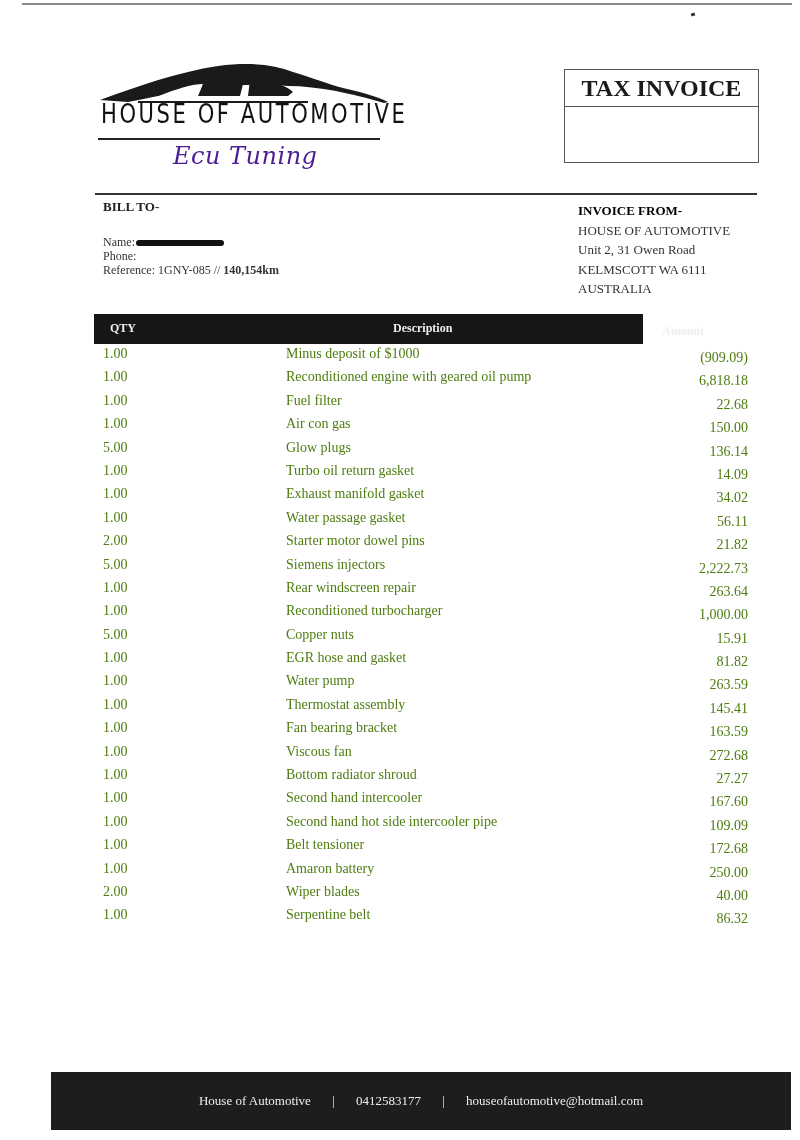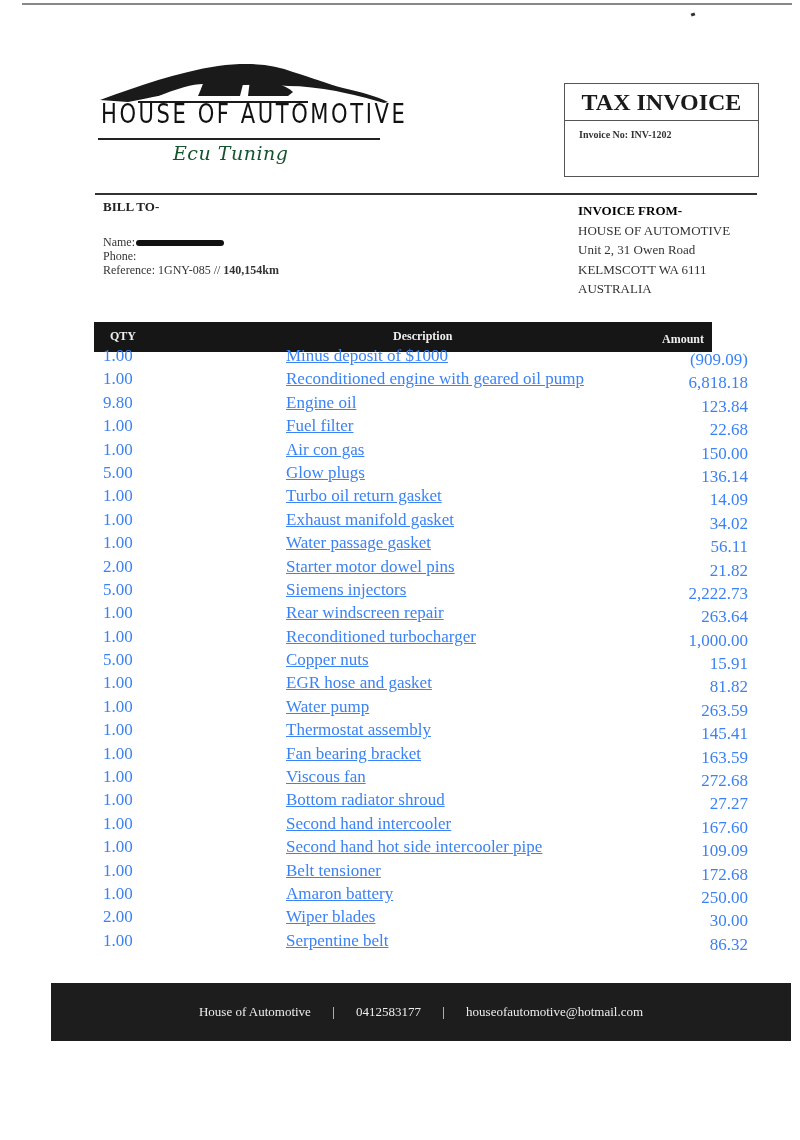--- a/index.html
+++ b/index.html
@@ -15,51 +15,51 @@
   .logo svg.car { position: absolute; left: 0; top: 0; }
   .brand {
     position: absolute; left: 3px; top: 40px;
     font-family: "DejaVu Sans", sans-serif; font-size: 27px; letter-spacing: 3.3px;
     color: #111; transform: scaleX(0.78); transform-origin: left top; white-space: nowrap;
     font-weight: normal;
   }
   .brand-underline { position: absolute; left: 0; top: 80px; width: 282px; height: 2px; background: #222; }
   .tagline {
     position: absolute; left: 75px; top: 84px; font-family: "DejaVu Serif", serif; font-style: italic;
-    font-size: 19px; color: #14532d; letter-spacing: 0.5px;
+    font-size: 24px; color: #4c1d95; letter-spacing: 0.5px;
   }
   .header-rule { position: absolute; left: 95px; top: 193px; width: 662px; height: 2px; background: #333; }
 
   
-  .inv-box { position: absolute; left: 564px; top: 83px; width: 193px; height: 92px; border: 1px solid #555; }
+  .inv-box { position: absolute; left: 564px; top: 69px; width: 193px; height: 92px; border: 1px solid #555; }
   .inv-title { height: 36px; border-bottom: 1px solid #555; text-align: center; font-size: 24px; font-weight: bold; line-height: 36px; color: #1a1a1a; }
   .inv-row { height: 27px; border-bottom: 1px solid #555; font-size: 10px; font-weight: bold; line-height: 27px; padding-left: 14px; color: #333; }
   .inv-row:last-child { border-bottom: none; }
 
   
   .bill { position: absolute; left: 103px; top: 200px; font-size: 12px; line-height: 14px; color: #333; }
   .bill .title { font-weight: bold; font-size: 13px; margin-bottom: 21px; color: #222; }
   .redact { display: inline-block; width: 88px; height: 6px; background: #111; border-radius: 4px; vertical-align: middle; margin-left: 1px; }
   .bold { font-weight: bold; }
 
   
   .from { position: absolute; left: 578px; top: 201px; font-size: 13px; line-height: 19.5px; color: #333; }
   .from .title { font-weight: bold; color: #000000; }
 
   
-  .thead { position: absolute; left: 94px; top: 314px; width: 618px; height: 30px; background: #161616; color: #eee; font-size: 12px; font-weight: bold; margin-top: 8px; }
+  .thead { position: absolute; left: 94px; top: 314px; width: 549px; height: 30px; background: #161616; color: #eee; font-size: 12px; font-weight: bold; }
   .thead span { position: absolute; top: 7px; }
   .rows { position: absolute; left: 94px; top: 344px; width: 662px; }
-  .row { position: relative; height: 23.4px; font-size: 17px; color: #3b82f6; }
+  .row { position: relative; height: 23.4px; font-size: 14px; color: #4d7c0f; }
   .row .qty { position: absolute; left: 9px; top: 2px; }
-  .row .desc { position: absolute; left: 192px; top: 2px; text-decoration: underline; }
+  .row .desc { position: absolute; left: 192px; top: 2px; }
   .row .amt { position: absolute; right: 8px; top: 6px; text-align: right; }
 
   
-  .footer { position: absolute; left: 51px; top: 983px; width: 740px; height: 58px; background: #1d1d1d; color: #eee; font-size: 13px; text-align: center; line-height: 58px; }
+  .footer { position: absolute; left: 51px; top: 1072px; width: 740px; height: 58px; background: #1d1d1d; color: #eee; font-size: 13px; text-align: center; line-height: 58px; }
   .footer .sep { margin: 0 18px; }
 </style>
 </head>
 <body>
 
 <div class="top-rule"></div>
 <div class="speck"></div>
 
 <div class="logo">
   <svg class="car" width="300" height="60" viewBox="0 0 300 60">
@@ -72,21 +72,20 @@
   </svg>
   <div class="brand">HOUSE OF AUTOMOTIVE</div>
   <div class="brand-underline"></div>
   <div class="tagline">Ecu Tuning</div>
 </div>
 
 <div class="header-rule"></div>
 
 <div class="inv-box">
   <div class="inv-title">TAX INVOICE</div>
-  <div class="inv-row">Invoice No: INV-1202</div>
 </div>
 
 <div class="bill">
   <div class="title">BILL TO-</div>
   <div>
     <span>Name:</span><span class="redact"></span>
   </div>
   <div>Phone:</div>
   <div>
     <span>Reference: 1GNY-085 // </span><span class="bold">140,154km</span>
@@ -112,25 +111,20 @@
       <span class="qty">1.00</span>
       <span class="desc">Minus deposit of $1000</span>
       <span class="amt">(909.09)</span>
     </div>
     <div class="row">
       <span class="qty">1.00</span>
       <span class="desc">Reconditioned engine with geared oil pump</span>
       <span class="amt">6,818.18</span>
     </div>
     <div class="row">
-      <span class="qty">9.80</span>
-      <span class="desc">Engine oil</span>
-      <span class="amt">123.84</span>
-    </div>
-    <div class="row">
       <span class="qty">1.00</span>
       <span class="desc">Fuel filter</span>
       <span class="amt">22.68</span>
     </div>
     <div class="row">
       <span class="qty">1.00</span>
       <span class="desc">Air con gas</span>
       <span class="amt">150.00</span>
     </div>
     <div class="row">
@@ -224,21 +218,21 @@
       <span class="amt">172.68</span>
     </div>
     <div class="row">
       <span class="qty">1.00</span>
       <span class="desc">Amaron battery</span>
       <span class="amt">250.00</span>
     </div>
     <div class="row">
       <span class="qty">2.00</span>
       <span class="desc">Wiper blades</span>
-      <span class="amt">30.00</span>
+      <span class="amt">40.00</span>
     </div>
     <div class="row">
       <span class="qty">1.00</span>
       <span class="desc">Serpentine belt</span>
       <span class="amt">86.32</span>
     </div>
   </div>
 
 <div class="footer">
   <span>House of Automotive</span>

